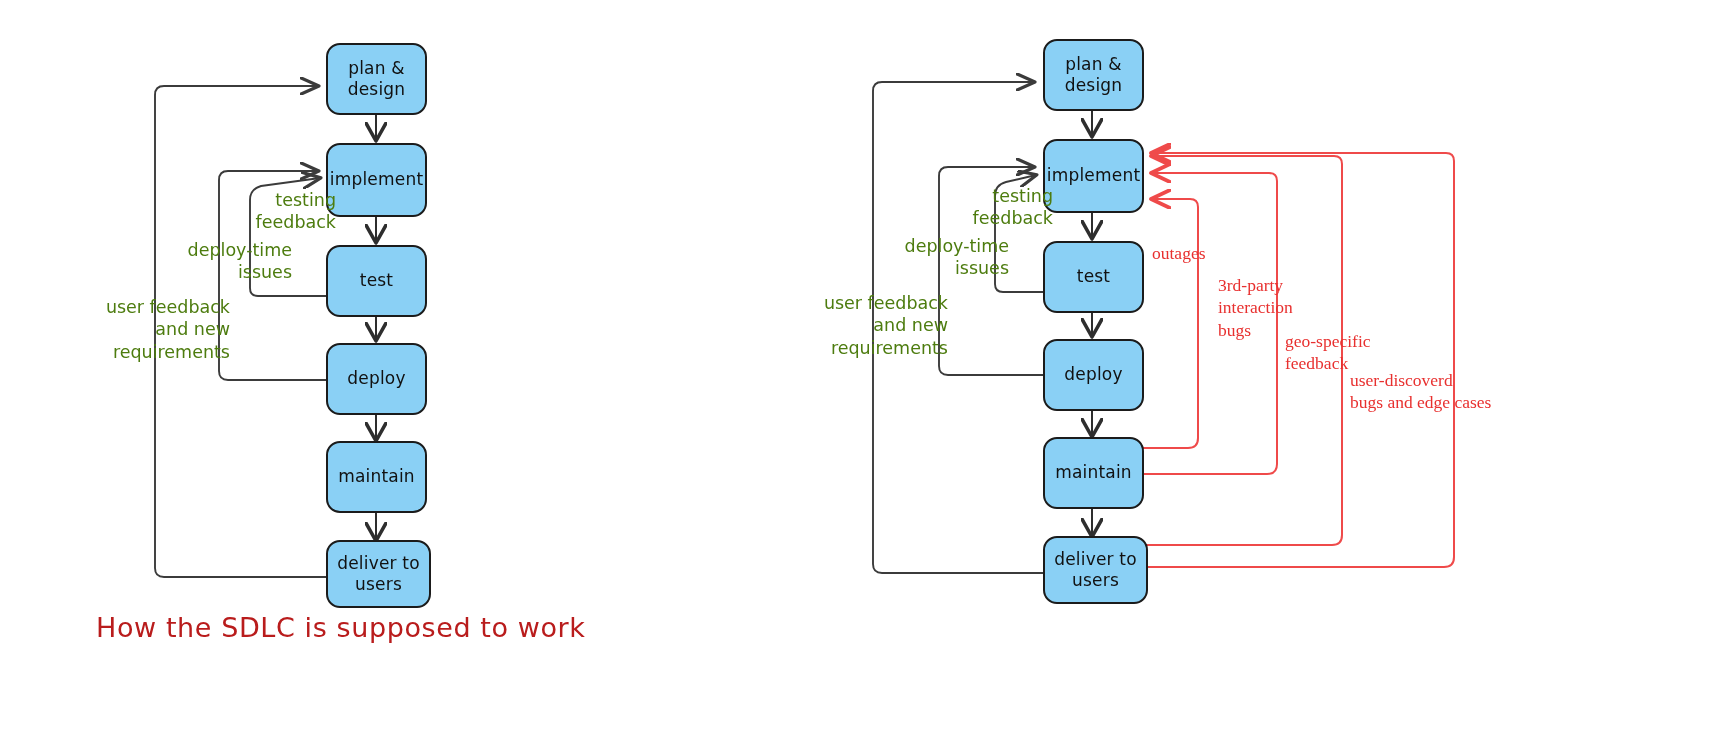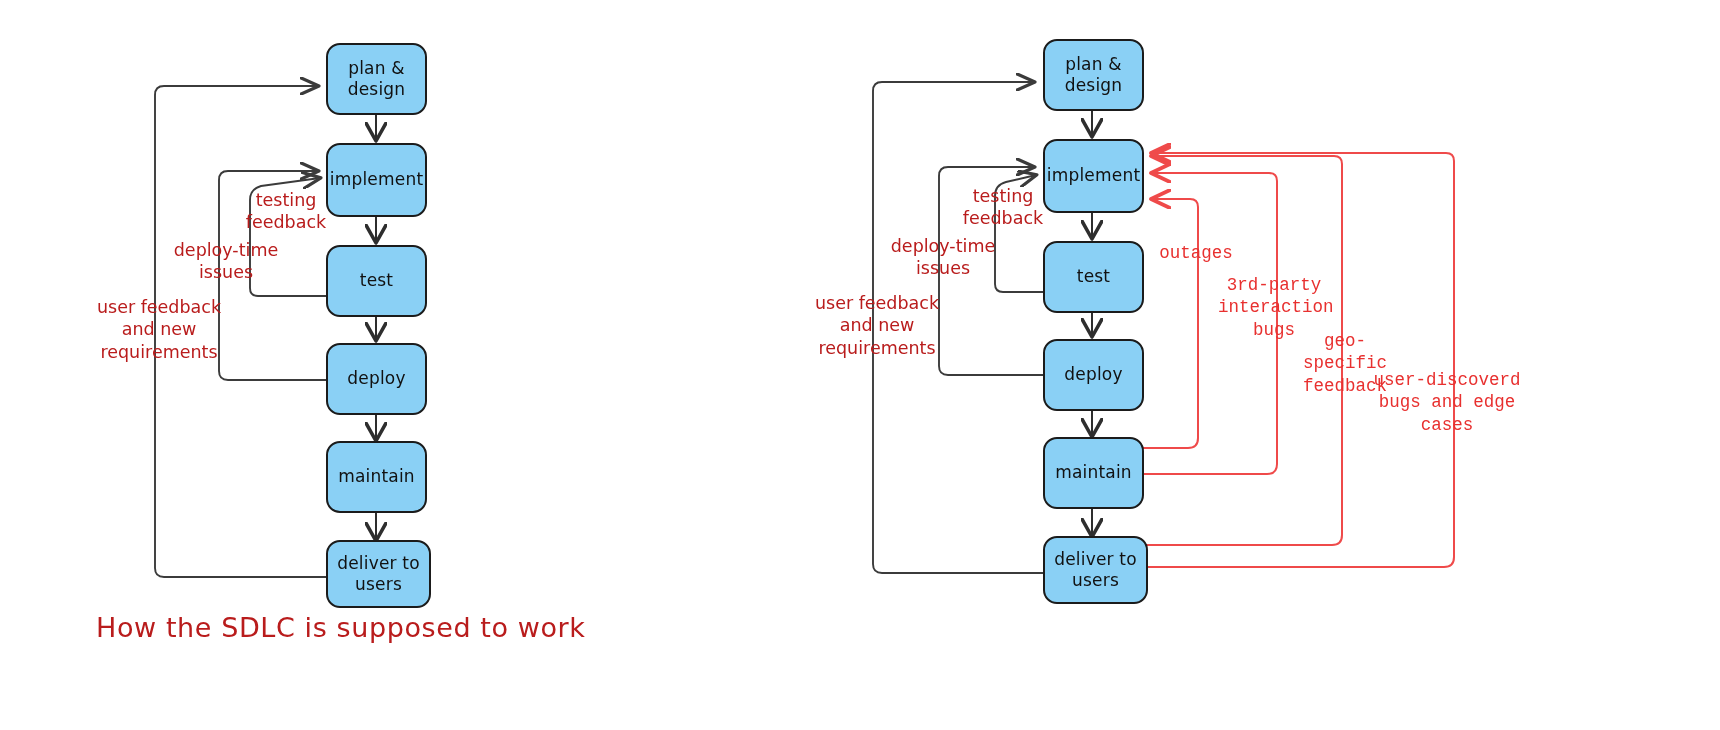--- a/index.html
+++ b/index.html
@@ -5,24 +5,24 @@
   html,body{margin:0;padding:0;background:#ffffff;}
   body{width:1720px;height:730px;position:relative;overflow:hidden;
        font-family:"DejaVu Sans", sans-serif;}
   #stage{position:absolute;left:0;top:0;width:1720px;height:730px;}
   svg.layer{position:absolute;left:0;top:0;width:1720px;height:730px;overflow:visible;}
   .nodebox{position:absolute;box-sizing:border-box;
            background:#8AD0F5;border:2.2px solid #1b1b1b;border-radius:14px;
            display:flex;align-items:center;justify-content:center;text-align:center;
            color:#111111;font-size:17px;line-height:1.25;
            font-family:"DejaVu Sans", sans-serif;letter-spacing:.2px;}
-  .lbl{position:absolute;color:#b91c1c;font-size:17.5px;line-height:1.28;
-       text-align:center;font-family:"DejaVu Sans", sans-serif;white-space:pre-line;}
+  .lbl{position:absolute;color:#4d7c0f;font-size:17.5px;line-height:1.28;
+       text-align:right;font-family:"DejaVu Sans", sans-serif;white-space:pre-line;}
   .rlbl{position:absolute;color:#e8302f;font-size:17.5px;line-height:1.28;
-        text-align:center;font-family:Liberation Mono, monospace;white-space:pre-line;}
+        text-align:left;font-family:Liberation Serif, serif;white-space:pre-line;}
   .caption{position:absolute;color:#b91c1c;font-size:27px;letter-spacing:.6px;
            font-family:"DejaVu Sans", sans-serif;white-space:nowrap;margin-left:8px;}
   .blkpath{fill:none;stroke:#3b3b3b;stroke-width:1.9;stroke-linecap:round;stroke-linejoin:round;}
   .redpath{fill:none;stroke:#ef4a4a;stroke-width:2.0;stroke-linecap:round;stroke-linejoin:round;}
   .blkflow{fill:none;stroke:#2e2e2e;stroke-width:2.0;stroke-linecap:round;}
 </style>
 </head>
 <body>
 
 <div id="stage">

